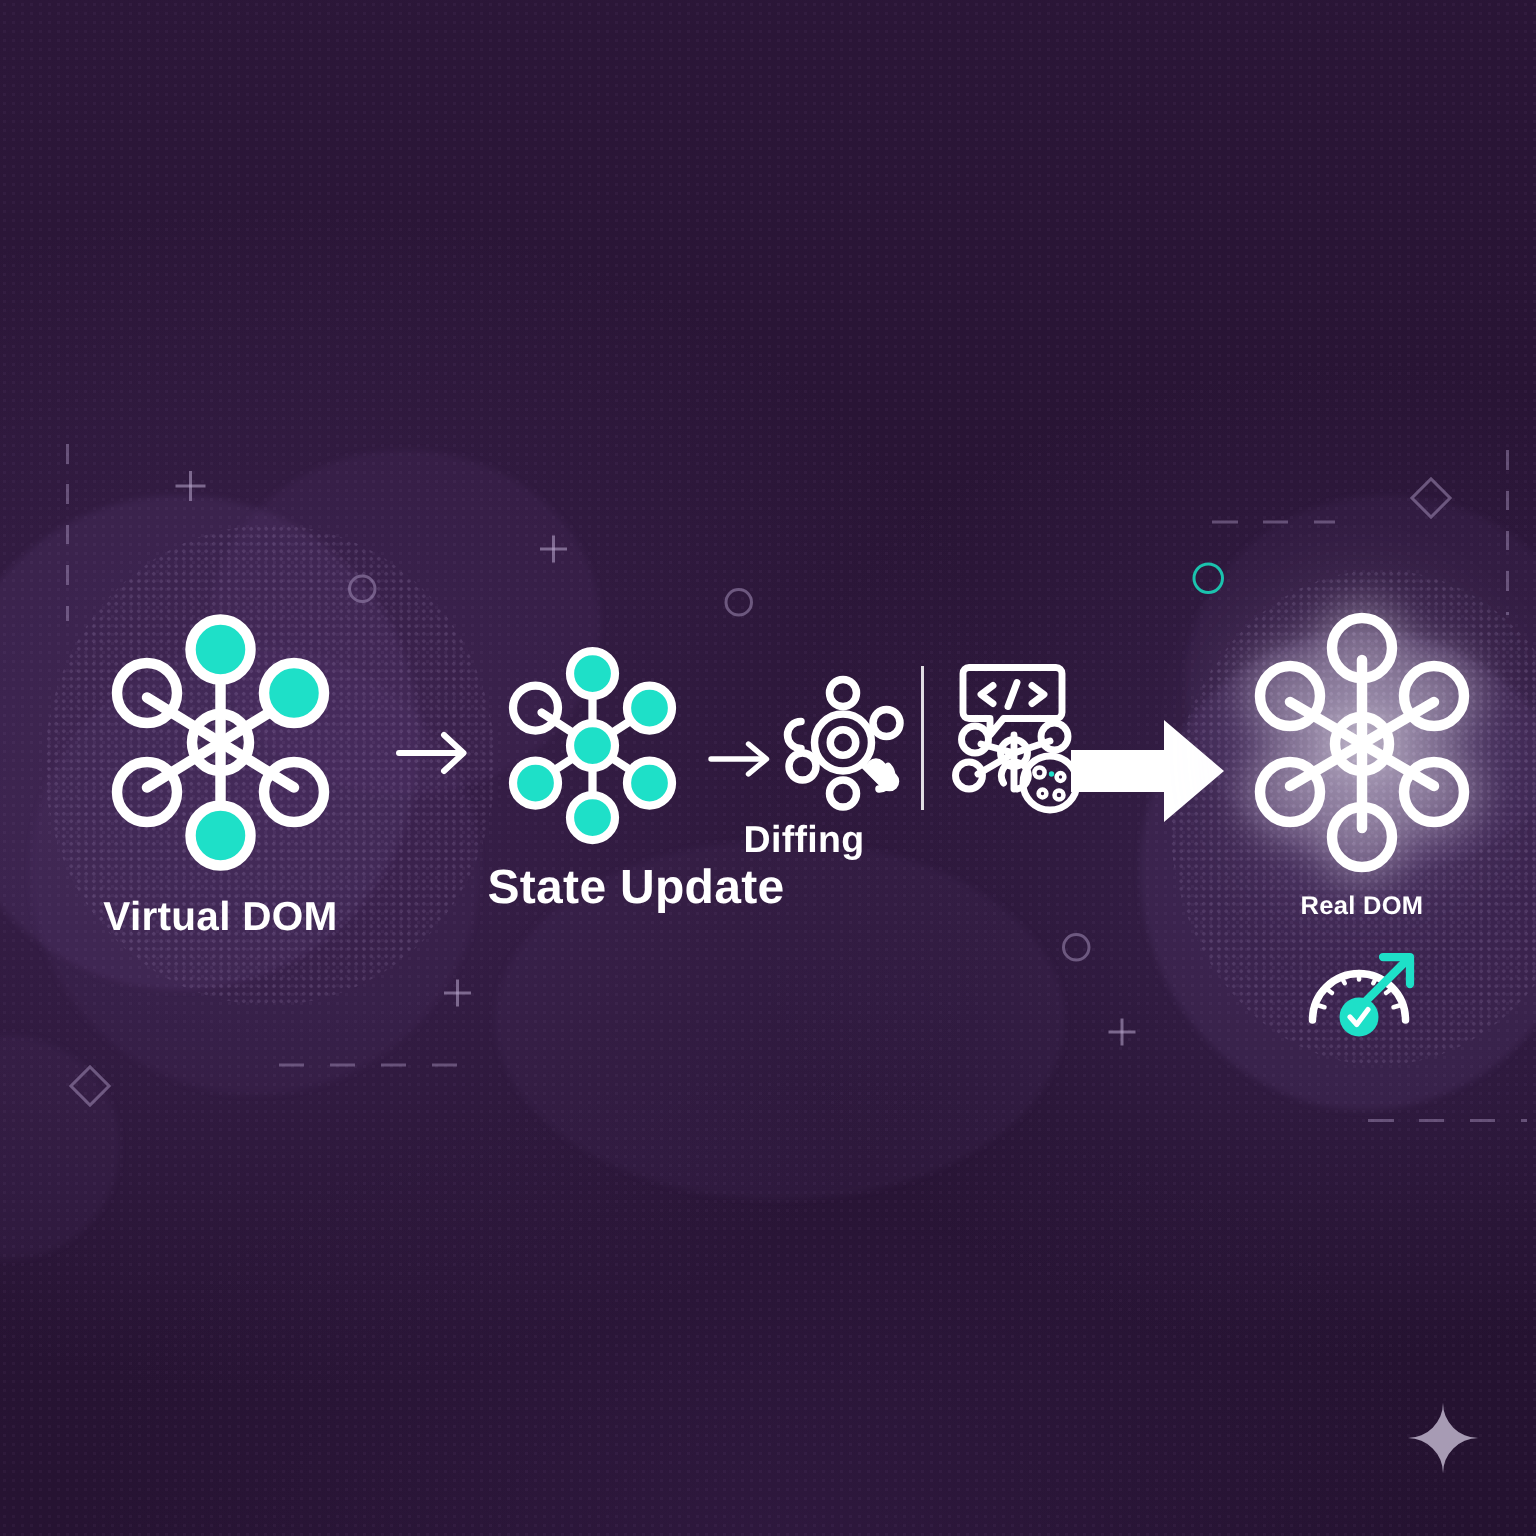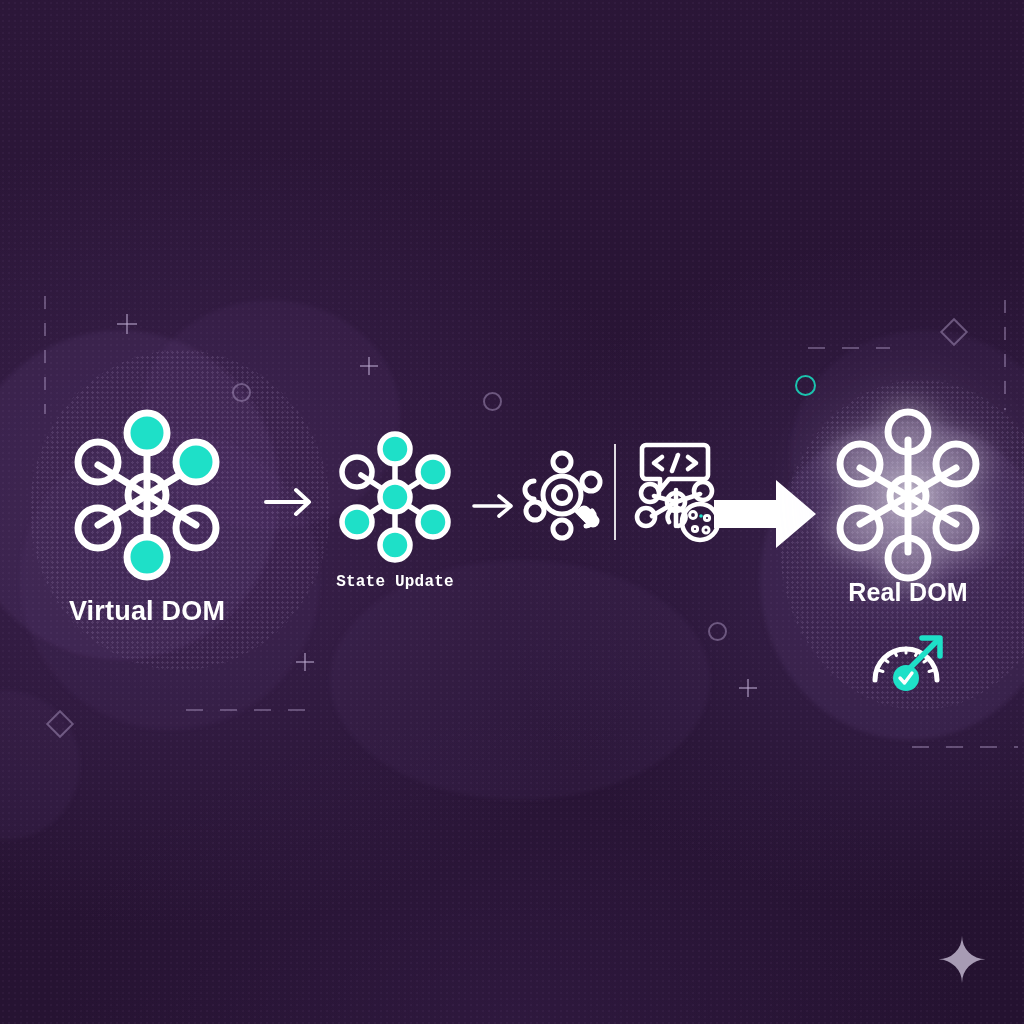--- a/index.html
+++ b/index.html
@@ -193,21 +193,21 @@
         <g stroke="#ffffff" stroke-width="5.5">
           <circle cx="70" cy="72" r="15" fill="#1ee0c8"></circle>
           <circle cx="70" cy="24" r="15" fill="#1ee0c8"></circle>
           <circle cx="108" cy="47" r="15" fill="#1ee0c8"></circle>
           <circle cx="32" cy="97" r="15" fill="#1ee0c8"></circle>
           <circle cx="108" cy="97" r="15" fill="#1ee0c8"></circle>
           <circle cx="70" cy="120" r="15" fill="#1ee0c8"></circle>
           <circle cx="32" cy="47" r="15" fill="none"></circle>
         </g>
       </svg>
-      <div class="node-label" style="top:148px; font-size:16px;font-family:Liberation Mono, monospace;">State Update</div>
+      <div class="node-label" style="top:148px; font-size:32px;">State Update</div>
     </div>
 
     <svg class="arrow-thin" style="left:472px; top:100px;" width="44" height="32" viewBox="0 0 44 32">
       <g stroke="#ffffff" stroke-width="3.6" fill="none" stroke-linecap="round" stroke-linejoin="round">
         <line x1="2" y1="16" x2="38" y2="16"></line>
         <polyline points="27,6 39,16 27,26"></polyline>
       </g>
     </svg>
 
     <div class="node-stage" style="left:518px; top:50px; width:200px; height:160px;">
@@ -249,20 +249,21 @@
         </g>
         <g stroke="#ffffff" stroke-width="3" fill="none">
           <circle cx="63" cy="75" r="3.4"></circle>
           <circle cx="77" cy="78" r="2.6"></circle>
           <circle cx="65" cy="89" r="2.6"></circle>
           <circle cx="76" cy="90" r="3"></circle>
         </g>
         <circle cx="71" cy="76" r="1.8" fill="#1ee0c8"></circle>
       </svg>
 
+      <div class="node-label" style="top:106px; left:-82px; width:200px; font-size:25px;">Diffing</div>
     </div>
 
     <svg class="arrow-fat" style="left:714px; top:88px;" width="104" height="72" viewBox="0 0 104 72">
       <polygon points="0,22 62,22 62,2 102,36 62,70 62,50 0,50" fill="#ffffff"></polygon>
     </svg>
 
     <div class="node-stage" style="left:810px; top:8px; width:196px; height:290px;">
       <svg class="glow-white" width="196" height="190" viewBox="0 0 196 190">
         <g stroke="#ffffff" stroke-width="7" fill="none" stroke-linecap="round">
           <line x1="98" y1="98" x2="98" y2="42"></line>
@@ -275,21 +276,21 @@
         <g stroke="#ffffff" stroke-width="7" fill="none">
           <circle cx="98" cy="98" r="18"></circle>
           <circle cx="98" cy="34" r="20"></circle>
           <circle cx="146" cy="66" r="20"></circle>
           <circle cx="98" cy="160" r="20"></circle>
           <circle cx="50" cy="66" r="20"></circle>
           <circle cx="50" cy="130" r="20"></circle>
           <circle cx="146" cy="130" r="20"></circle>
         </g>
       </svg>
-      <div class="node-label" style="top:180px; font-size:25px;">Real DOM</div>
+      <div class="node-label" style="top:196px; font-size:17px;">Real DOM</div>
 
       <svg style="position:absolute; left:57px; top:232px;" width="82" height="62" viewBox="0 0 82 62">
         <path d="M8 50 a31 31 0 0 1 62 0" stroke="#ffffff" stroke-width="5" fill="none" stroke-linecap="round"></path>
         <g stroke="#ffffff" stroke-width="3" stroke-linecap="round">
           <line x1="11" y1="40" x2="16" y2="41.5"></line>
           <line x1="17" y1="29" x2="21" y2="32"></line>
           <line x1="27" y1="21" x2="29.5" y2="25.5"></line>
           <line x1="39" y1="18" x2="39" y2="23"></line>
           <line x1="51" y1="21" x2="48.5" y2="25.5"></line>
           <line x1="61" y1="29" x2="57" y2="32"></line>

